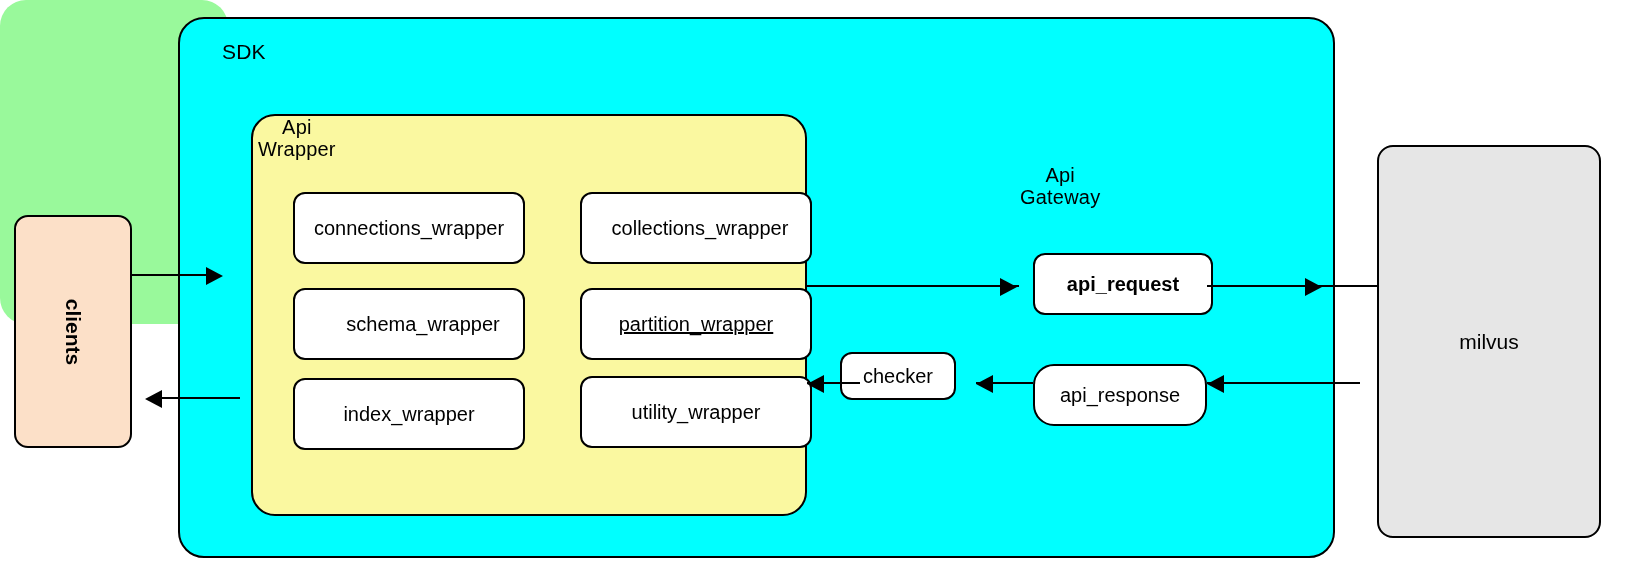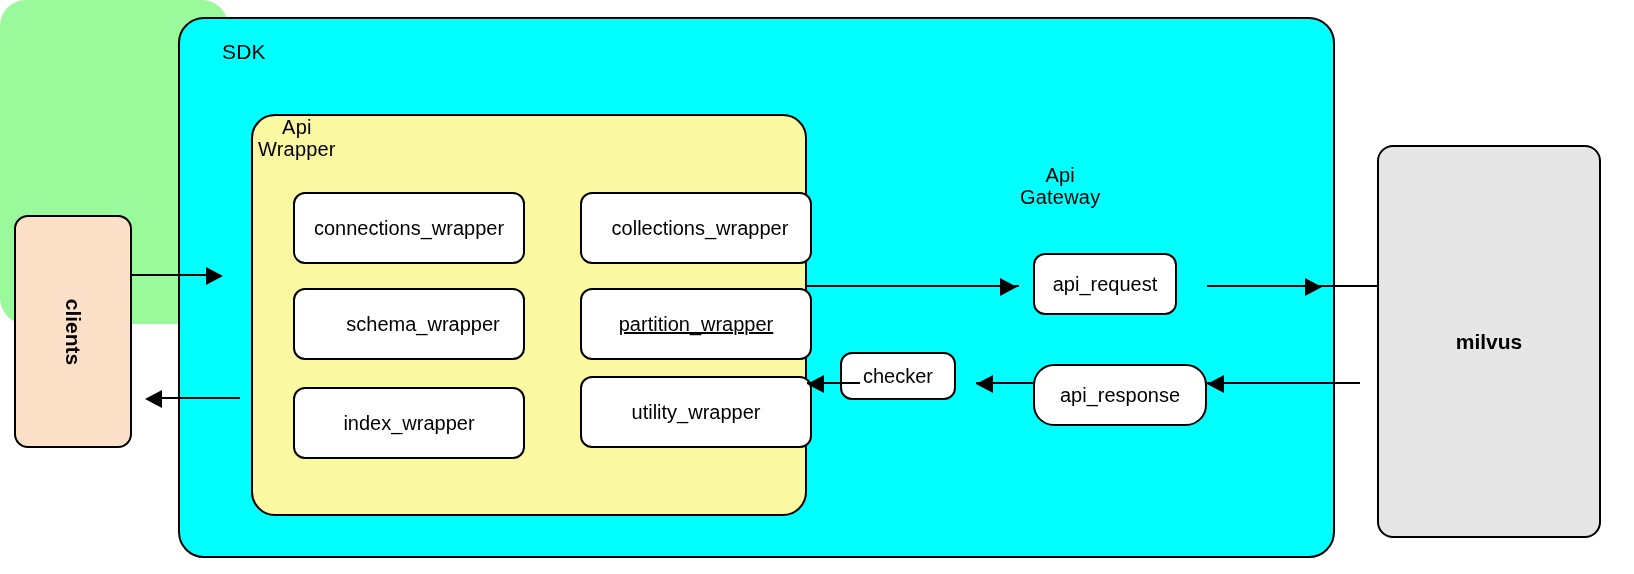--- a/index.html
+++ b/index.html
@@ -99,24 +99,24 @@
     color: #000000;
     text-align: center;
   }
 
   .wrapper-node { width: 232px; height: 72px; margin-left: 28px; }
 
   #node-connections { left: 265px;  top: 192px; }
   #node-collections { left: 552px;  top: 192px; padding-left: 8px; }
   #node-schema      { left: 265px;  top: 288px; padding-left: 28px; }
   #node-partition   { left: 552px;  top: 288px; text-decoration: underline; }
-  #node-index       { left: 265px;  top: 387px; }
+  #node-index       { left: 265px;  top: 378px; }
   #node-utility     { left: 552px;  top: 376px; }
 
-  #node-api-request  { left: 1033px; top: 253px; width: 144px; height: 62px; }
+  #node-api-request  { left: 1033px; top: 253px; width: 180px; height: 62px; font-weight: bold; }
   #node-api-response { left: 1033px; top: 364px; width: 174px; height: 62px; border-radius: 21px; }
 
   #node-checker {
     left: 840px; top: 352px; width: 116px; height: 48px;
   }
 
   #clients-box {
     left: 14px;
     top: 215px;
     width: 118px;
@@ -145,21 +145,21 @@
     top: 145px;
     width: 224px;
     height: 393px;
     background: #e6e6e6;
     border-radius: 16px;
     border: 2px solid #000000;
     display: flex;
     align-items: center;
     justify-content: center;
     font-size: 21px;
-    font-weight: bold;
+    font-weight: normal;
     color: #000000;
     text-align: center;
   }
 
   
   .edge {
     position: absolute;
     background: #000000;
     height: 2px;
   }

